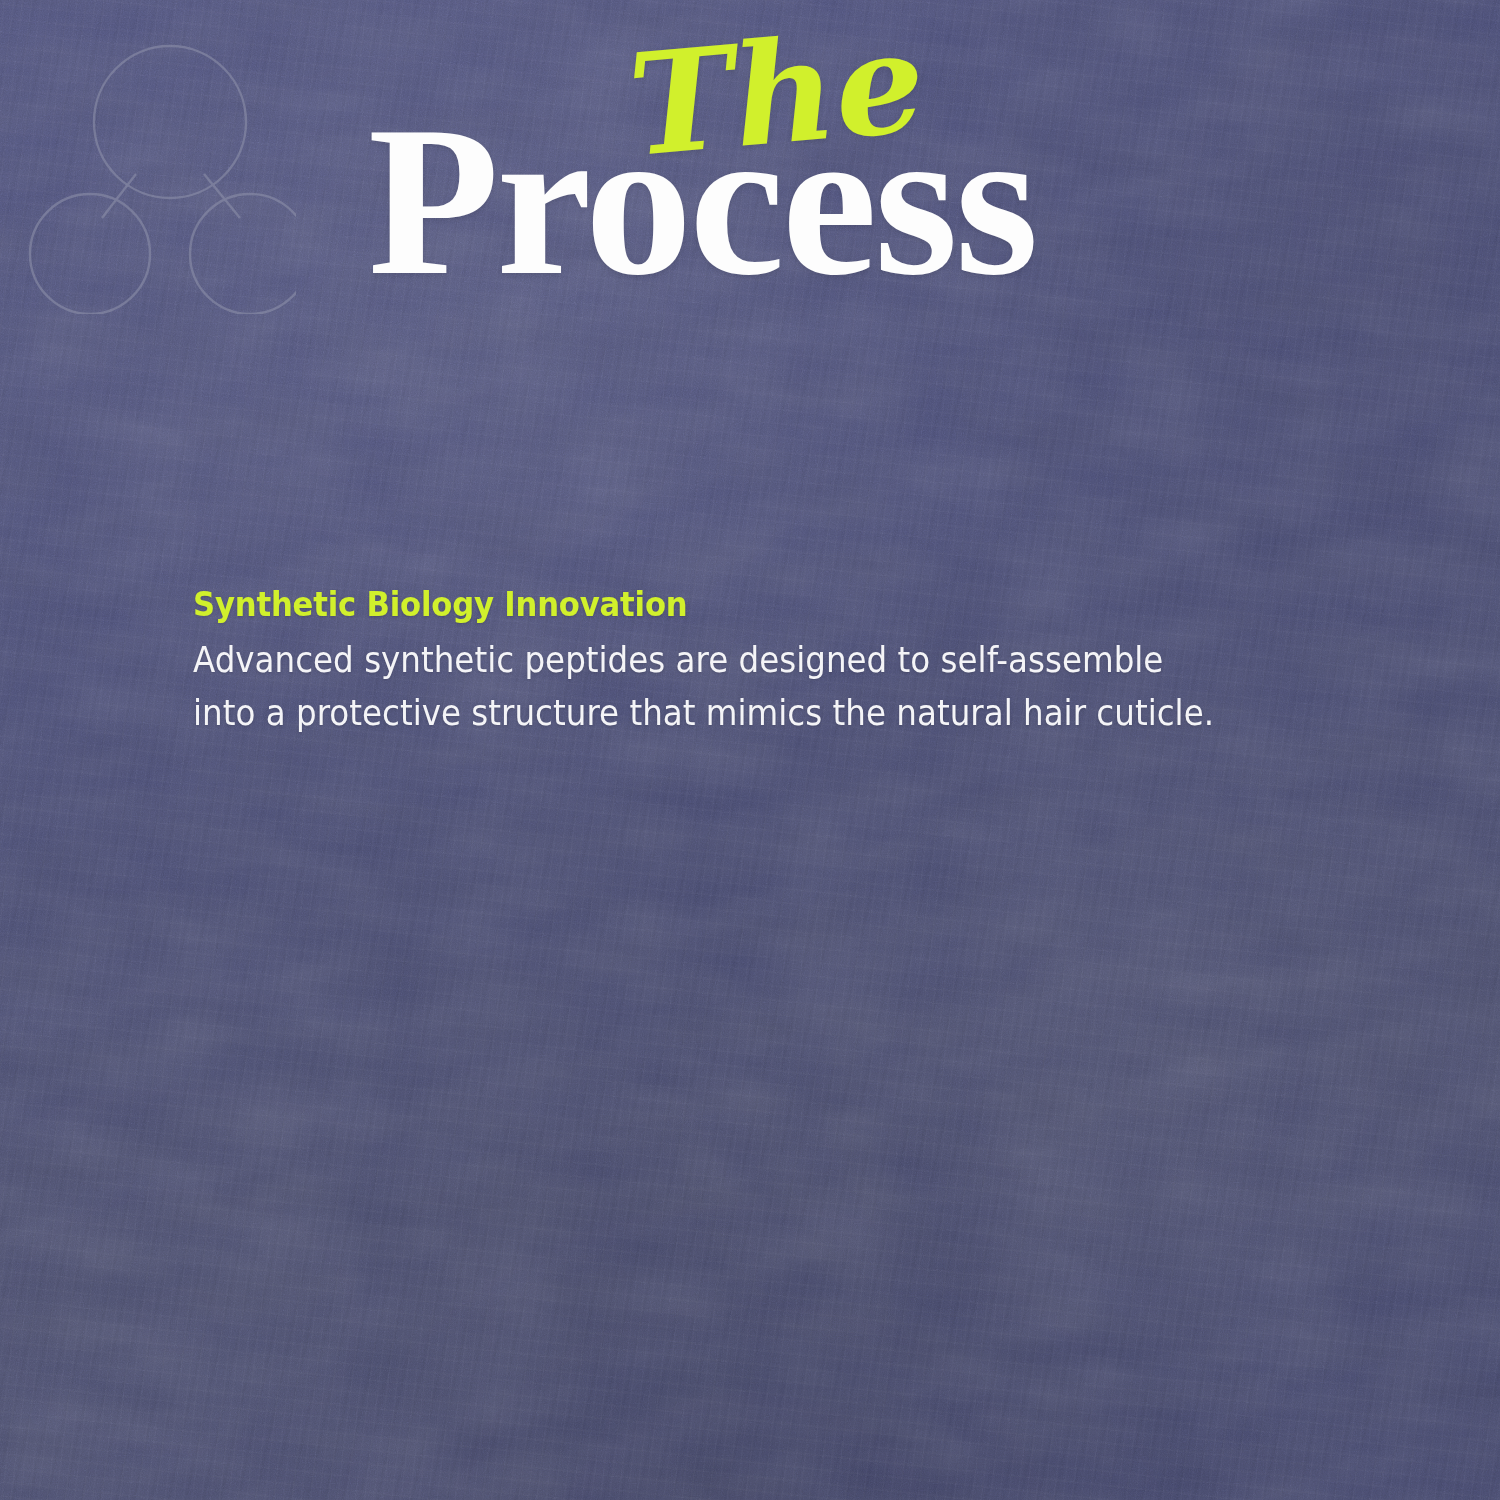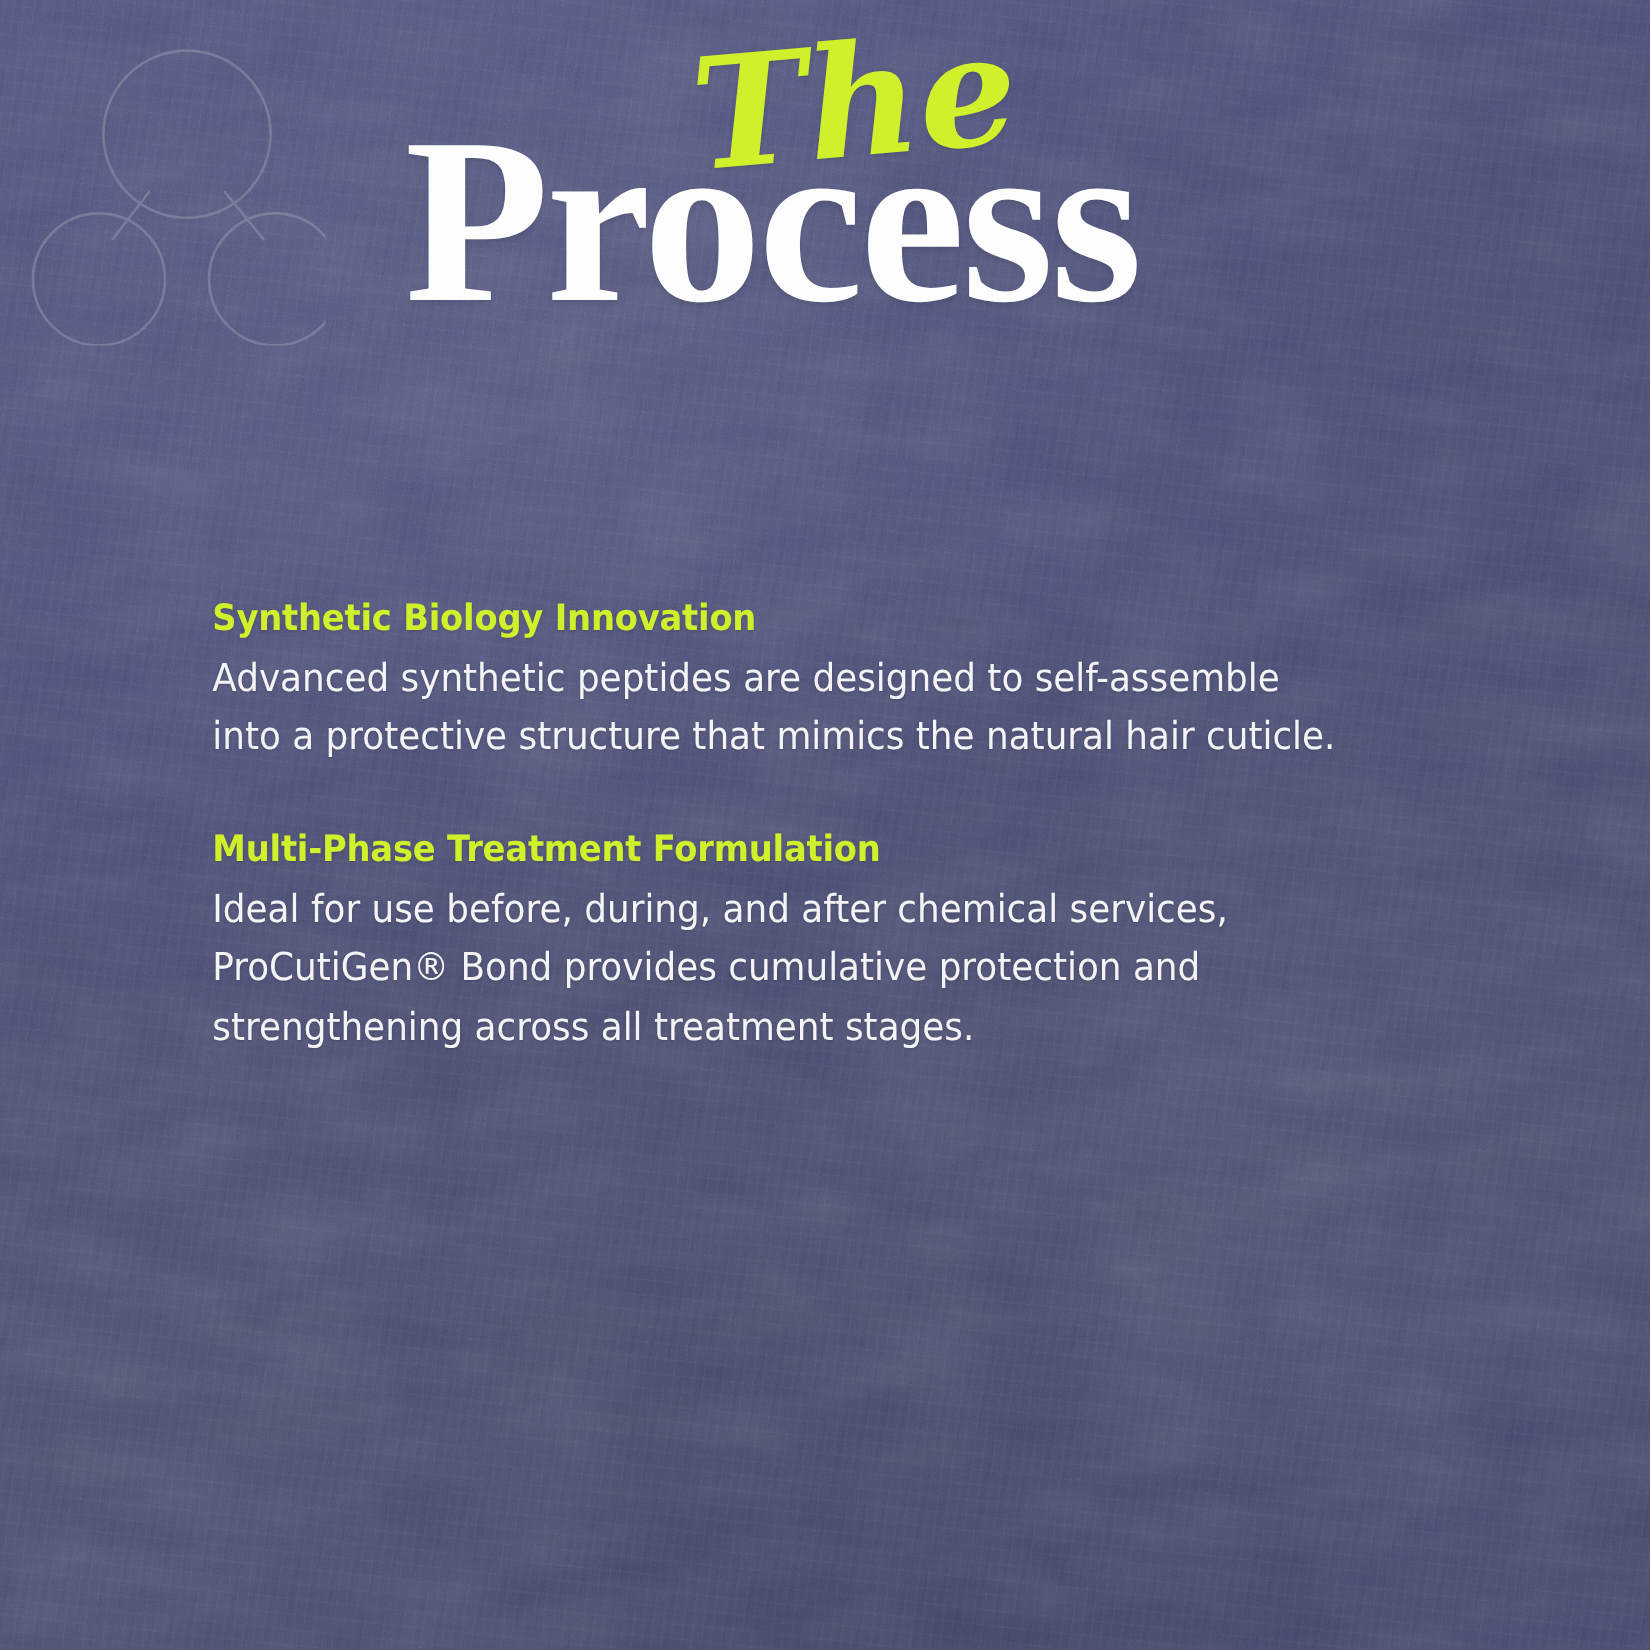--- a/index.html
+++ b/index.html
@@ -108,21 +108,21 @@
     text-shadow: 0 2px 5px rgba(0,0,0,0.10);
   }
 
   
   .content {
     position: absolute;
     left: 193px;
     top: 543px;
     width: 1180px;
   }
-  .section { margin-bottom: 56px; }
+  .section { margin-bottom: 56px; margin-top: 43px; }
   .section:last-child { margin-bottom: 0; }
 
   .section-heading {
     font-family: "DejaVu Sans", sans-serif;
     font-weight: bold;
     font-size: 33px;
     line-height: 1.18;
     letter-spacing: -0.2px;
     color: #d1f02c;
     margin: 0 0 9px 0;
@@ -190,23 +190,15 @@
 
     <div class="section">
       <h2 class="section-heading">Synthetic Biology Innovation</h2>
       <p class="section-body">
         <span class="ln">Advanced synthetic peptides are designed to self-assemble</span>
         <span class="ln">into a protective structure that mimics the natural hair cuticle.</span>
       </p>
     </div>
 
 
-    <div class="section">
-      <h2 class="section-heading">Multi-Phase Treatment Formulation</h2>
-      <p class="section-body">
-        <span class="ln">Ideal for use before, during, and after chemical services,</span>
-        <span class="ln">ProCutiGen® Bond provides cumulative protection and</span>
-        <span class="ln">strengthening across all treatment stages.</span>
-      </p>
-    </div>
 
   </div>
 </div>
 
 </body></html>

